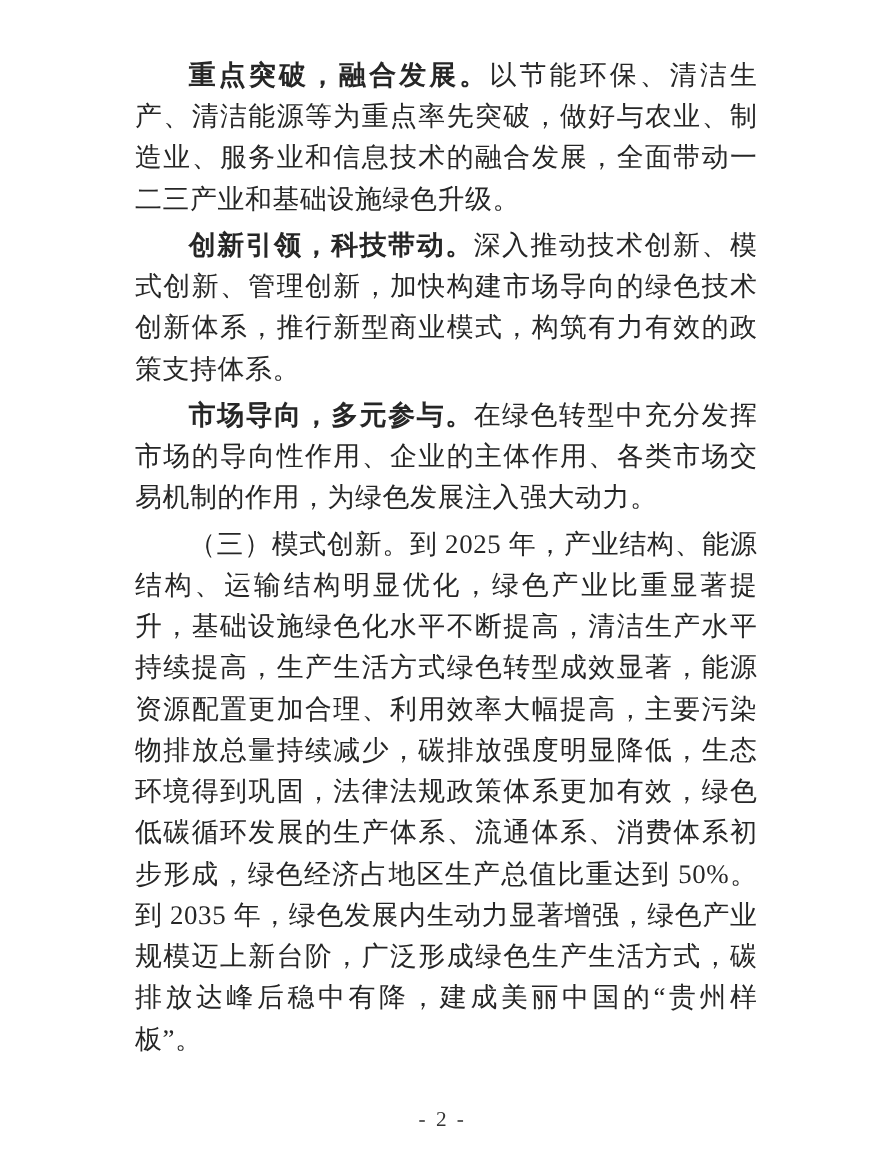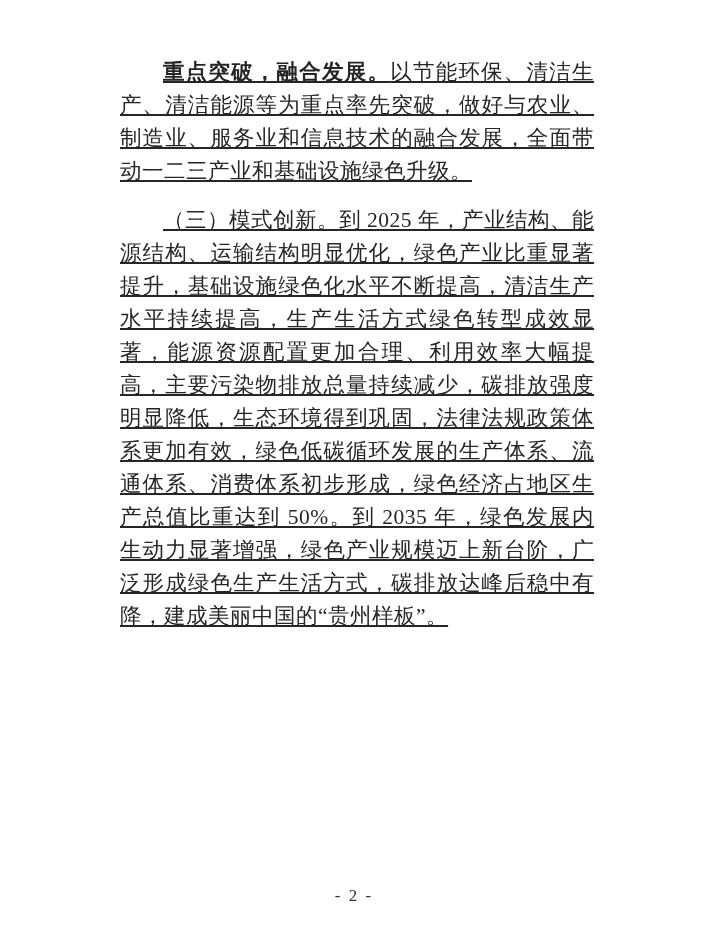--- a/index.html
+++ b/index.html
@@ -22,23 +22,22 @@
     left: 104px;
     width: 506px;
     color: #262626;
     font-size: 21.5px;
     line-height: 33px;
     text-align: justify;
     text-justify: inter-ideograph;
     letter-spacing: 0.5px;
   }
   .para {
-    margin: 16px;
+    margin: 4px;
     text-indent: 2em;
-    text-decoration: underline;
   }
   .lead {
     font-weight: 400;
   }
   .lead.bold {
     font-weight: 700;
   }
   .page-footer {
     position: absolute;
     left: 0;
@@ -51,21 +50,23 @@
   }
 </style>
 </head>
 <body>
 
 <div class="page">
   <div class="doc-body">
 
     <p class="para"><span class="lead bold">重点突破，融合发展。</span><span>以节能环保、清洁生产、清洁能源等为重点率先突破，做好与农业、制造业、服务业和信息技术的融合发展，全面带动一二三产业和基础设施绿色升级。</span></p>
 
+    <p class="para"><span class="lead bold">创新引领，科技带动。</span><span>深入推动技术创新、模式创新、管理创新，加快构建市场导向的绿色技术创新体系，推行新型商业模式，构筑有力有效的政策支持体系。</span></p>
 
 
+    <p class="para"><span class="lead bold">市场导向，多元参与。</span><span>在绿色转型中充分发挥市场的导向性作用、企业的主体作用、各类市场交易机制的作用，为绿色发展注入强大动力。</span></p>
 
     <p class="para"><span class="lead">（三）模式创新。</span><span>到 2025 年，产业结构、能源结构、运输结构明显优化，绿色产业比重显著提升，基础设施绿色化水平不断提高，清洁生产水平持续提高，生产生活方式绿色转型成效显著，能源资源配置更加合理、利用效率大幅提高，主要污染物排放总量持续减少，碳排放强度明显降低，生态环境得到巩固，法律法规政策体系更加有效，绿色低碳循环发展的生产体系、流通体系、消费体系初步形成，绿色经济占地区生产总值比重达到 50%。到 2035 年，绿色发展内生动力显著增强，绿色产业规模迈上新台阶，广泛形成绿色生产生活方式，碳排放达峰后稳中有降，建成美丽中国的“贵州样板”。</span></p>
 
   </div>
 
   <div class="page-footer">- 2 -</div>
 </div>
 
 </body></html>

